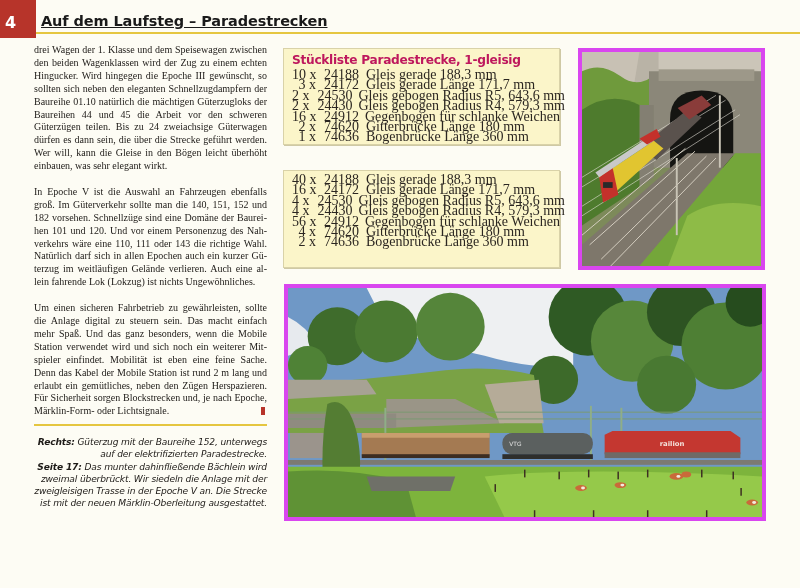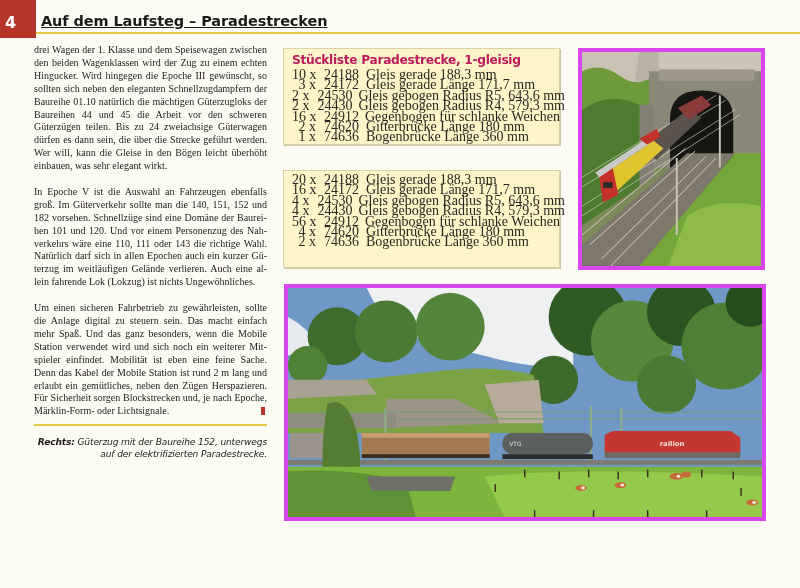--- a/index.html
+++ b/index.html
@@ -101,20 +101,21 @@
   <div class="text-col">
     <p>drei Wagen der 1. Klasse und dem Speisewagen zwi­schen den beiden Wagenklassen wird der Zug zu einem echten Hingucker. Wird hingegen die Epoche III ge­wünscht, so sollten sich neben den eleganten Schnell­zugdampfern der Baureihe 01.10 natürlich die mächti­gen Güterzugloks der Baureihen 44 und 45 die Arbeit vor den schweren Güterzügen teilen. Bis zu 24 zweiach­sige Güterwagen dürfen es dann sein, die über die Strecke geführt werden. Wer will, kann die Gleise in den Bögen leicht überhöht einbauen, was sehr elegant wirkt.</p>
     <p>In Epoche V ist die Auswahl an Fahrzeugen ebenfalls groß. Im Güterverkehr sollte man die 140, 151, 152 und 182 vorsehen. Schnellzüge sind eine Domäne der Baurei­hen 101 und 120. Und vor einem Personenzug des Nah­verkehrs wäre eine 110, 111 oder 143 die richtige Wahl. Natürlich darf sich in allen Epochen auch ein kurzer Gü­terzug im weitläufigen Gelände verlieren. Auch eine al­lein fahrende Lok (Lokzug) ist nichts Ungewöhnliches.</p>
     <p class="last"><span>Um einen sicheren Fahrbetrieb zu gewährleisten, sollte die Anlage digital zu steuern sein. Das macht einfach mehr Spaß. Und das ganz besonders, wenn die Mobile Station verwendet wird und sich noch ein weiterer Mit­spieler einfindet. Mobilität ist eben eine feine Sache. Denn das Kabel der Mobile Station ist rund 2 m lang und erlaubt ein gemütliches, neben den Zügen Herspazie­ren. Für Sicherheit sorgen Blockstrecken und, je nach Epoche, Märklin-Form- oder Lichtsignale.</span><span class="end-mark"></span></p>
   </div>
 
   <div class="caption-rule"></div>
 
   <div class="caption">
     <div><b>Rechts:</b><span> Güterzug mit der Baureihe 152, unterwegs auf der elektrifizierten Paradestrecke.</span></div>
+    <div><b>Seite 17:</b><span> Das munter dahinfließende Bächlein wird zweimal überbrückt. Wir siedeln die Anlage mit der zweigleisigen Trasse in der Epoche V an. Die Strecke ist mit der neuen Märklin-Oberleitung ausgestattet.</span></div>
   </div>
 
   <div class="parts-box one">
     <div class="parts-title">Stückliste Paradestrecke, 1-gleisig</div>
     <div class="parts-row">
         <span class="qty">10 x</span>
         <span class="art">24188</span>
         <span class="desc">Gleis gerade 188,3 mm</span>
       </div>
     <div class="parts-row">
@@ -144,21 +145,21 @@
       </div>
     <div class="parts-row">
         <span class="qty">1 x</span>
         <span class="art">74636</span>
         <span class="desc">Bogenbrücke Länge 360 mm</span>
       </div>
   </div>
 
   <div class="parts-box two">
     <div class="parts-row">
-        <span class="qty">20 x</span>
+        <span class="qty">40 x</span>
         <span class="art">24188</span>
         <span class="desc">Gleis gerade 188,3 mm</span>
       </div>
     <div class="parts-row">
         <span class="qty">16 x</span>
         <span class="art">24172</span>
         <span class="desc">Gleis gerade Länge 171,7 mm</span>
       </div>
     <div class="parts-row">
         <span class="qty">4 x</span>

